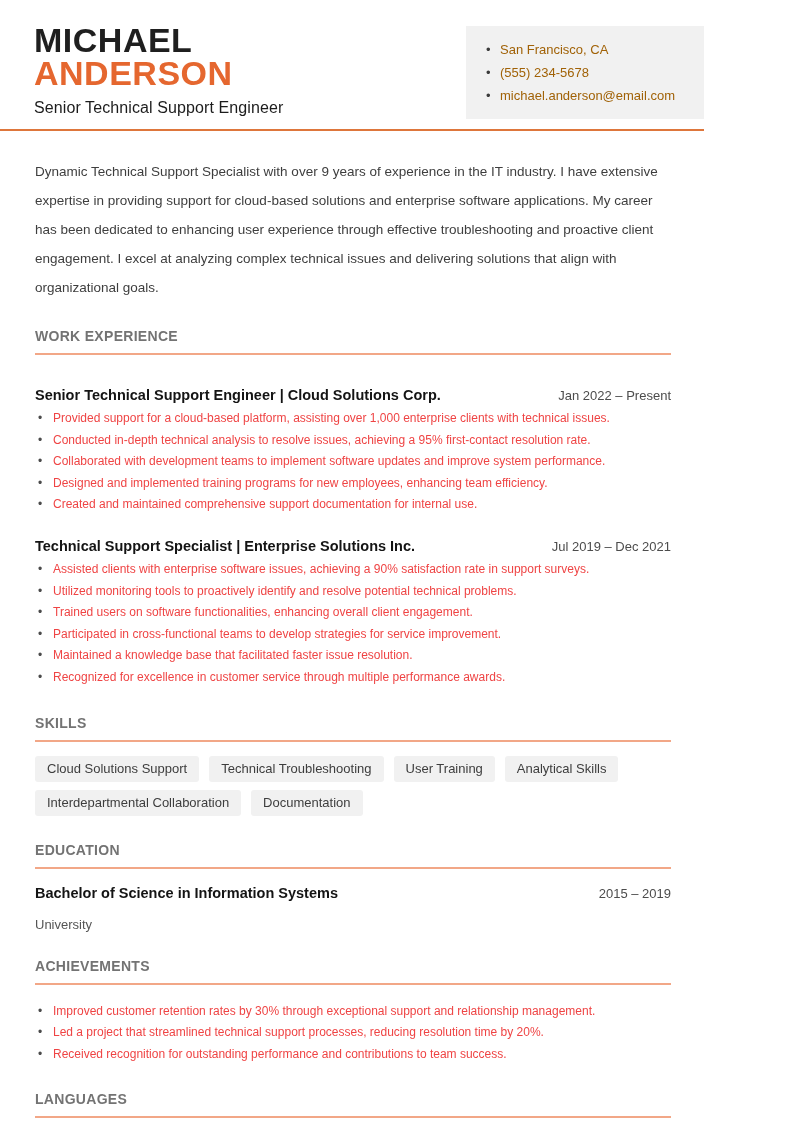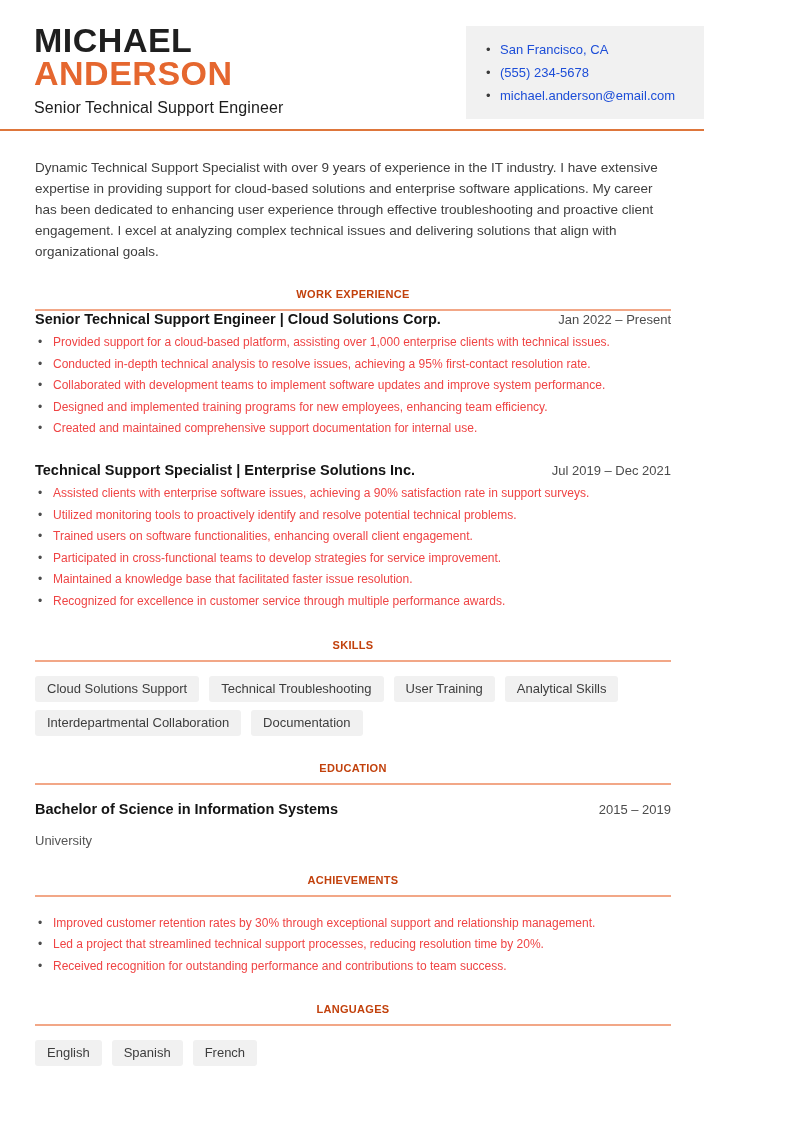--- a/index.html
+++ b/index.html
@@ -25,42 +25,42 @@
     margin-top: 9px; font-size: 16px; font-weight: 500; color: #1c1c1c;
     letter-spacing: 0.1px;
   }
   .contact-box {
     position: absolute; top: 26px; right: 0; width: 238px;
     background: #f1f1f1; padding: 12px 14px 12px 20px;
   }
   .contact-box ul { list-style: none; }
   .contact-box li {
     position: relative; padding-left: 14px;
-    font-size: 13px; line-height: 23px; color: #1d4ed8;
+    font-size: 13px; line-height: 23px; color: #a16207;
   }
   .contact-box li::before {
     content: "•"; position: absolute; left: 0; color: #3a3a3a;
   }
 
   
   .content { padding: 0 33px 0 35px; }
 
   .summary {
-    margin-top: 26px; font-size: 13.5px; line-height: 21px; color: #3e3e3e;
+    margin-top: 26px; font-size: 13.5px; line-height: 29px; color: #3e3e3e;
   }
 
   .section { margin-top: 26px; }
   .section-heading {
-    font-size: 11px; font-weight: 700; color: #c2410c; letter-spacing: 0.3px; text-align: center;
+    font-size: 14px; font-weight: 700; color: #737373; letter-spacing: 0.3px;
   }
   .section-rule {
     border: none; border-top: 2px solid #F2A787; margin-top: 9px;
   }
 
-  .job { margin-top: 0; }
+  .job { margin-top: 32px; }
   .job + .job { margin-top: 22px; }
   .row { display: flex; justify-content: space-between; align-items: baseline; }
   .item-title { font-size: 14.5px; font-weight: 700; color: #141414; }
   .item-dates { font-size: 13px; color: #4c4c4c; white-space: nowrap; }
 
   ul.bullets { list-style: none; margin-top: 5px; }
   ul.bullets li {
     position: relative; padding-left: 18px;
     font-size: 12px; line-height: 21.6px; color: #ef4444;
   }

